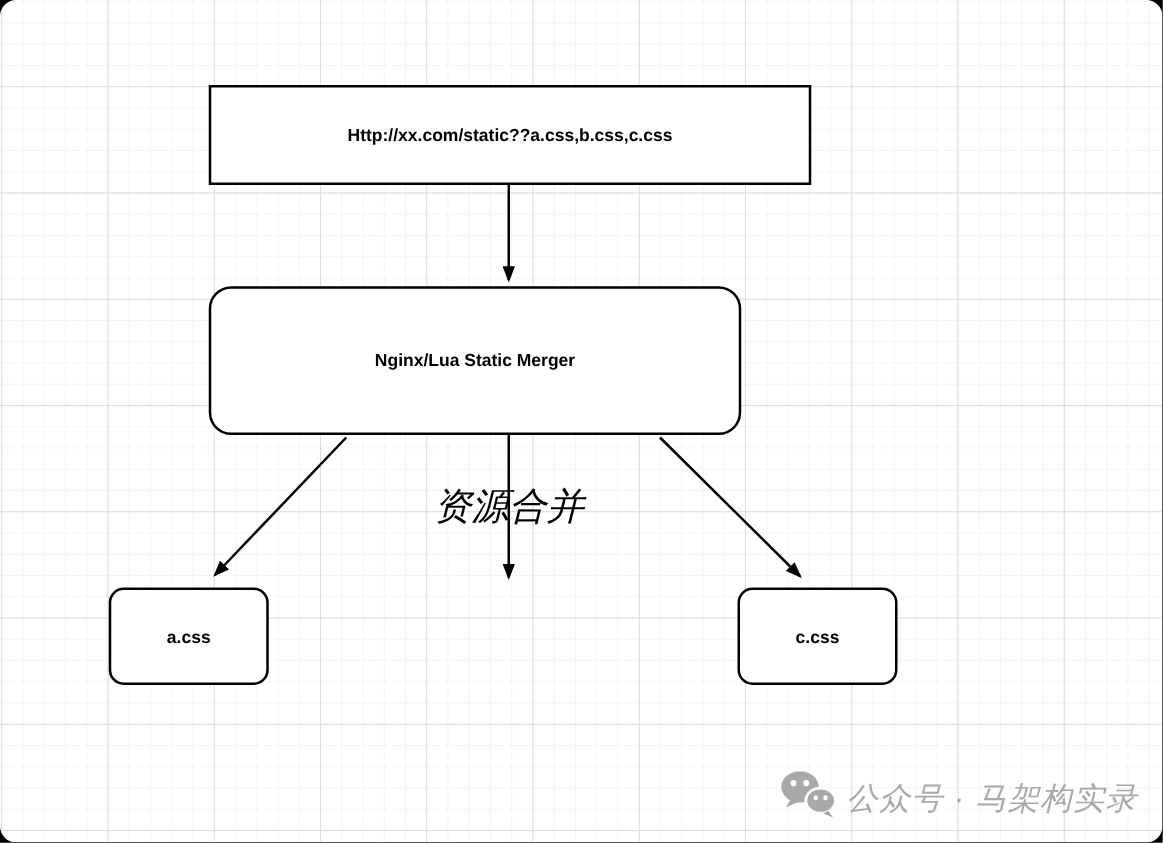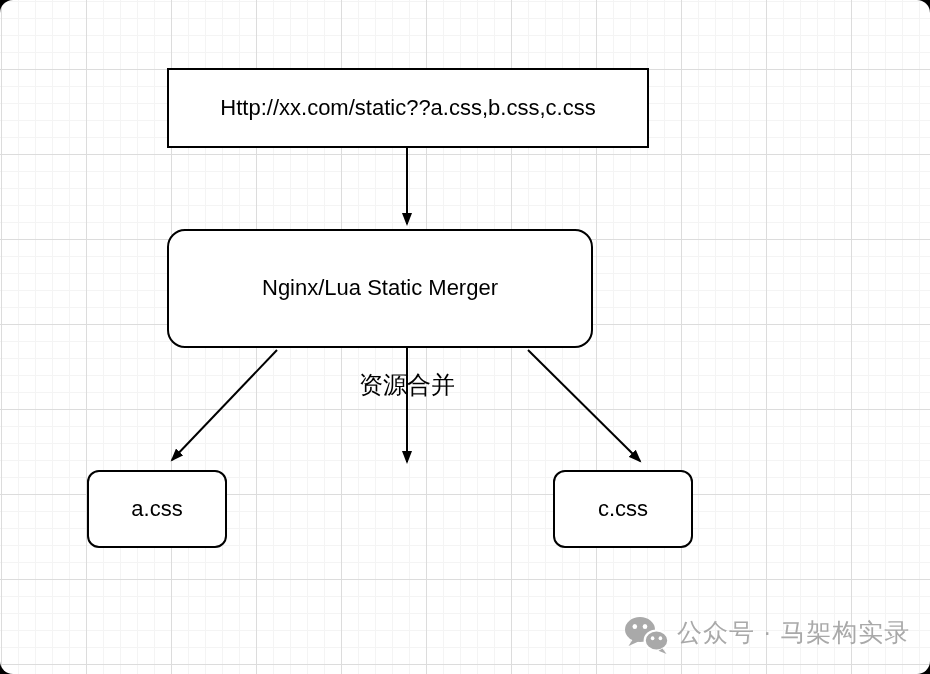--- a/index.html
+++ b/index.html
@@ -26,55 +26,58 @@
   }
   .node {
     position: absolute;
     box-sizing: border-box;
     background: #ffffff;
     border: 2px solid #000000;
     display: flex;
     align-items: center;
     justify-content: center;
     text-align: center;
-    font-size: 22px;
+    font-size: 14px;
     color: #000000;
     line-height: 1.2;
+    font-weight: bold;
   }
   .node-url    { left: 167px; top: 68px;  width: 482px; height: 80px;  border-radius: 0; }
   .node-merger { left: 167px; top: 229px; width: 426px; height: 119px; border-radius: 18px; }
-  .node-leaf   { width: 140px; height: 78px; border-radius: 12px; top: 470px; }
+  .node-leaf   { width: 128px; height: 78px; border-radius: 12px; top: 470px; }
   .node-a { left: 87px; }
   .node-b { left: 327px; }
-  .node-c { left: 553px; align-items: center; }
+  .node-c { left: 590px; align-items: center; }
 
   .edges {
     position: absolute;
     left: 0; top: 0;
     width: 930px; height: 674px;
     pointer-events: none;
   }
   .edge-label {
     position: absolute;
     left: 407px;
-    top: 369px;
+    top: 385px;
     transform: translateX(-50%);
-    font-size: 24px;
+    font-size: 30px;
     color: #000000;
     white-space: nowrap;
+    font-style: italic;
   }
 
   .watermark {
     position: absolute;
     left: 624px;
     top: 616px;
     display: flex;
-    align-items: flex-start;
+    align-items: flex-end;
     gap: 8px;
     color: #a9a9a9;
+    font-style: italic;
   }
   .watermark-text {
     font-size: 25px;
     letter-spacing: 1px;
     white-space: nowrap;
   }
 </style>
 </head>
 <body>
 

